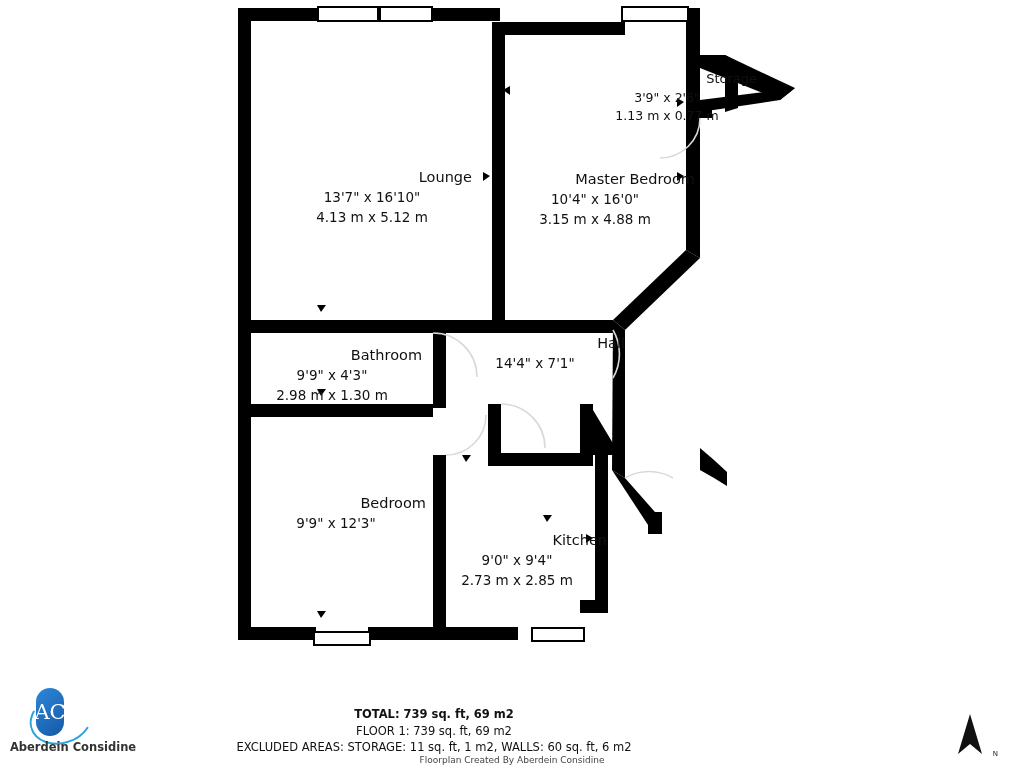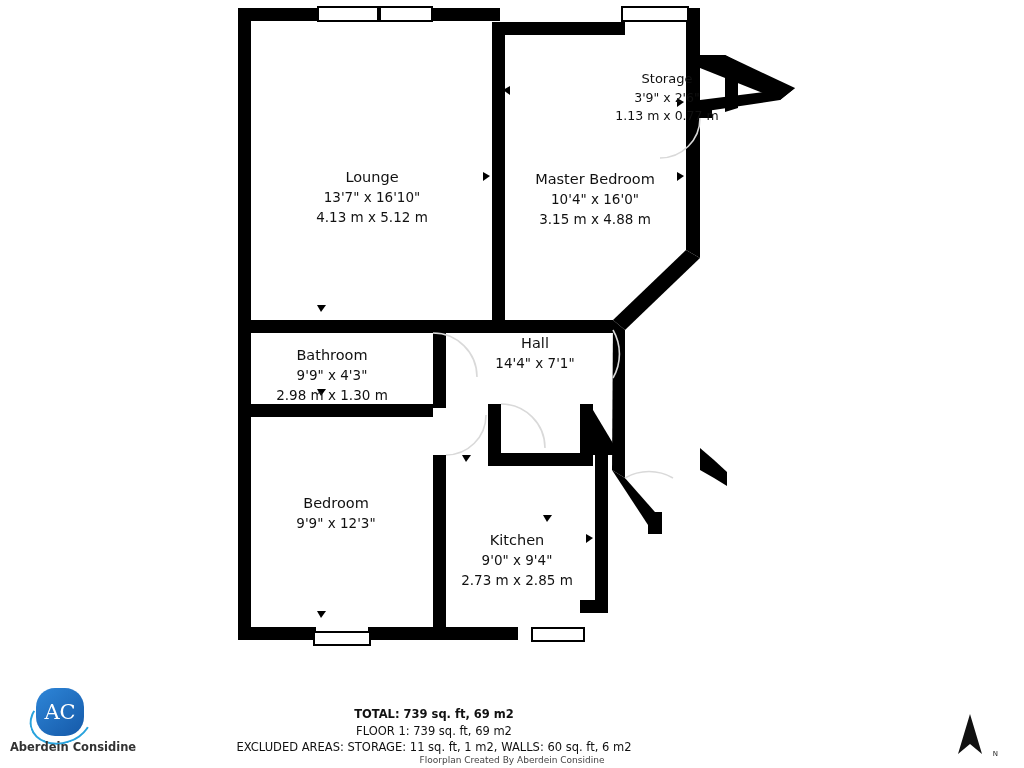--- a/index.html
+++ b/index.html
@@ -25,20 +25,21 @@
   .room-label {
     position: absolute;
     text-align: center;
     line-height: 1.45;
     white-space: nowrap;
     pointer-events: none;
   }
   .room-label .rname {
     font-size: 14.5px;
     color: #111111;
+    text-align: right;
   }
   .room-label .rdim {
     font-size: 13.5px;
     color: #111111;
   }
   .room-label.small .rname { font-size: 13px; }
   .room-label.small .rdim { font-size: 12.5px; }
 
   
   #summary {
@@ -70,21 +71,21 @@
     position: absolute;
     left: 8px;
     top: 688px;
     width: 160px;
     height: 72px;
   }
   #logo-mark {
     position: absolute;
     left: 28px;
     top: 0px;
-    width: 48px;
+    width: 28px;
     height: 48px;
     border-radius: 19px;
     background: #1f6fc4;
     background: linear-gradient(140deg, #2e86d8 0%, #1559a8 100%);
   }
   #logo-mark .letters {
     position: absolute;
     inset: 0;
     color: #ffffff;
     font-size: 21px;

